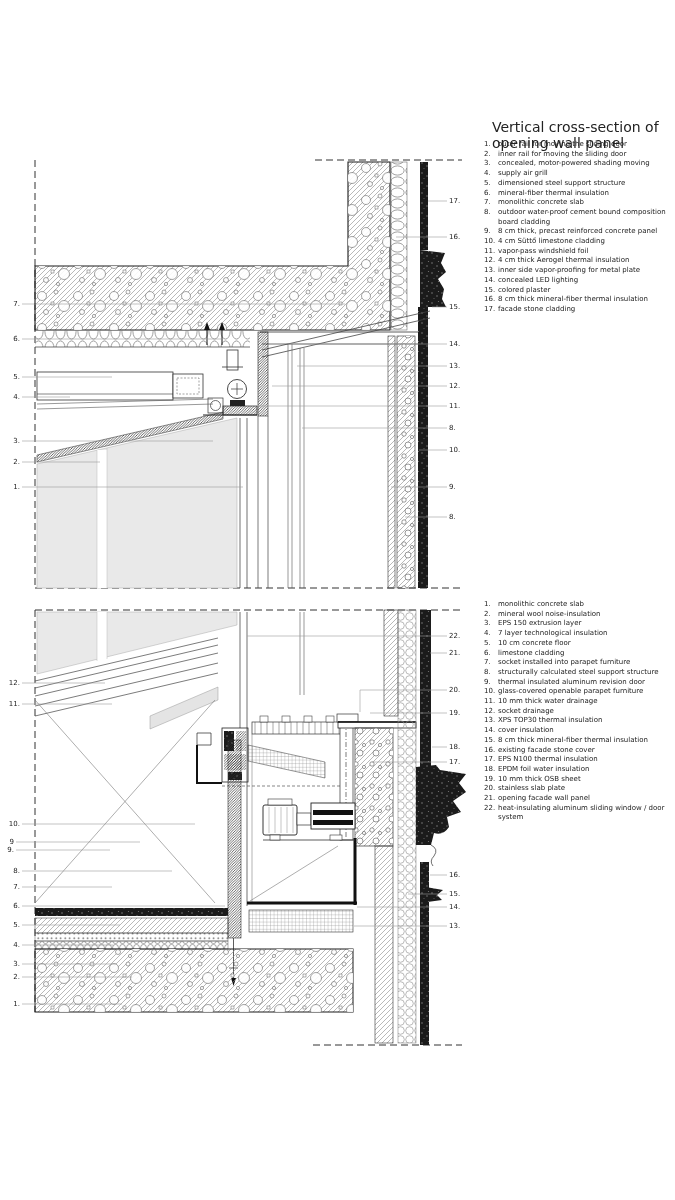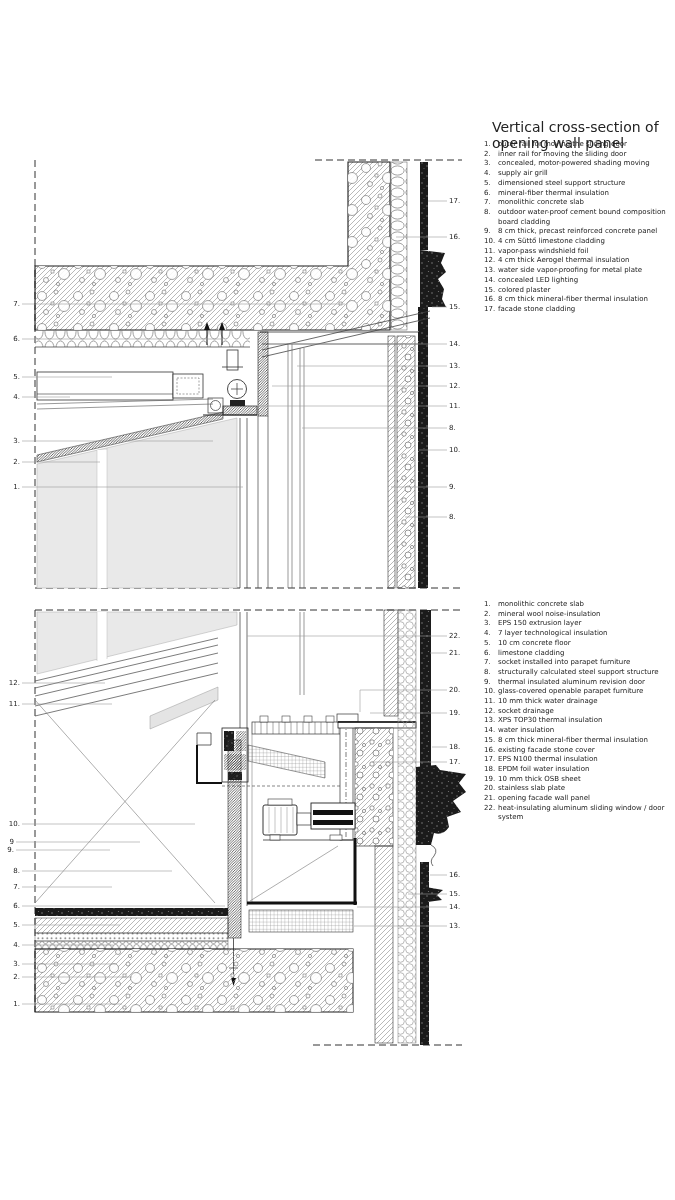--- a/index.html
+++ b/index.html
@@ -369,21 +369,21 @@
         <span class="txt">vapor-pass windshield foil</span>
       </div>
 
       <div class="row">
         <span class="num">12.</span>
         <span class="txt">4 cm thick Aerogel thermal insulation</span>
       </div>
 
       <div class="row">
         <span class="num">13.</span>
-        <span class="txt">water side vapor-proofing for metal plate</span>
+        <span class="txt">inner side vapor-proofing for metal plate</span>
       </div>
 
       <div class="row">
         <span class="num">14.</span>
         <span class="txt">concealed LED lighting</span>
       </div>
 
       <div class="row">
         <span class="num">15.</span>
         <span class="txt">colored plaster</span>
@@ -462,21 +462,21 @@
         <span class="txt">socket drainage</span>
       </div>
 
       <div class="row">
         <span class="num">13.</span>
         <span class="txt">XPS TOP30 thermal insulation</span>
       </div>
 
       <div class="row">
         <span class="num">14.</span>
-        <span class="txt">water insulation</span>
+        <span class="txt">cover insulation</span>
       </div>
 
       <div class="row">
         <span class="num">15.</span>
         <span class="txt">8 cm thick mineral-fiber thermal insulation</span>
       </div>
 
       <div class="row">
         <span class="num">16.</span>
         <span class="txt">existing facade stone cover</span>

